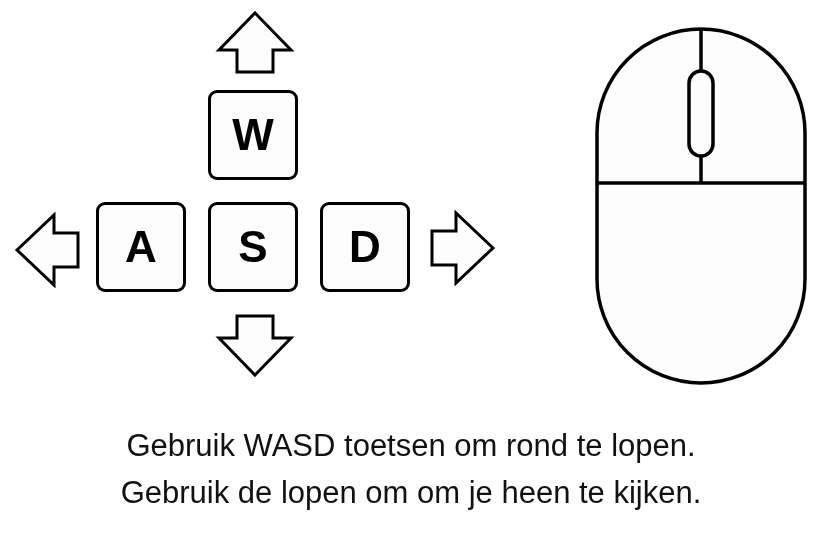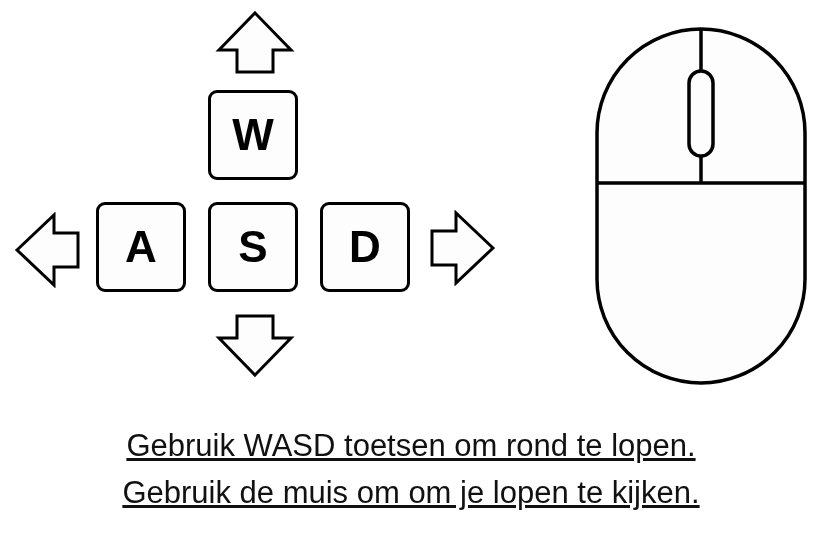--- a/index.html
+++ b/index.html
@@ -8,21 +8,21 @@
     position: absolute; width: 90px; height: 90px;
     border: 3px solid #000; border-radius: 9px; box-sizing: border-box;
     background: #fdfdfd;
     display: flex; align-items: center; justify-content: center;
     font-family: "Liberation Sans", sans-serif; font-weight: bold; font-size: 44px;
   }
   .arrow { position: absolute; }
   .mouse { position: absolute; left: 594px; top: 26px; }
   .caption {
     position: absolute; left: 0; width: 822px; text-align: center;
-    font-family: "Liberation Sans", sans-serif; font-size: 31px; color: #111; text-decoration: underline;
+    font-family: "Liberation Sans", sans-serif; font-size: 31px; color: #111;
   }
 </style>
 </head>
 <body>
 
 <svg class="arrow" style="left:214px;top:10px" width="82" height="66" viewBox="0 0 82 66">
   <polygon points="41,3 77,40 59,40 59,62 23,62 23,40 5,40" fill="#fdfdfd" stroke="#000" stroke-width="3" stroke-linejoin="miter"></polygon>
 </svg>
 
 <div class="key" style="left:208px;top:90px">W</div>
@@ -45,13 +45,13 @@
 
 <svg class="mouse" width="214" height="360" viewBox="0 0 214 360">
   <rect x="3" y="3" width="208" height="354" rx="104" ry="104" fill="#fdfdfd" stroke="#000" stroke-width="3.5"></rect>
   <line x1="4" y1="157" x2="210" y2="157" stroke="#000" stroke-width="3.5"></line>
   <line x1="107" y1="3" x2="107" y2="45" stroke="#000" stroke-width="3.5"></line>
   <line x1="107" y1="130" x2="107" y2="157" stroke="#000" stroke-width="3.5"></line>
   <rect x="95" y="45" width="24" height="85" rx="12" ry="12" fill="#fdfdfd" stroke="#000" stroke-width="3.5"></rect>
 </svg>
 
 <div class="caption" style="top:428px">Gebruik WASD toetsen om rond te lopen.</div>
-<div class="caption" style="top:475px">Gebruik de muis om om je lopen te kijken.</div>
+<div class="caption" style="top:475px">Gebruik de lopen om om je heen te kijken.</div>
 
 </body></html>

